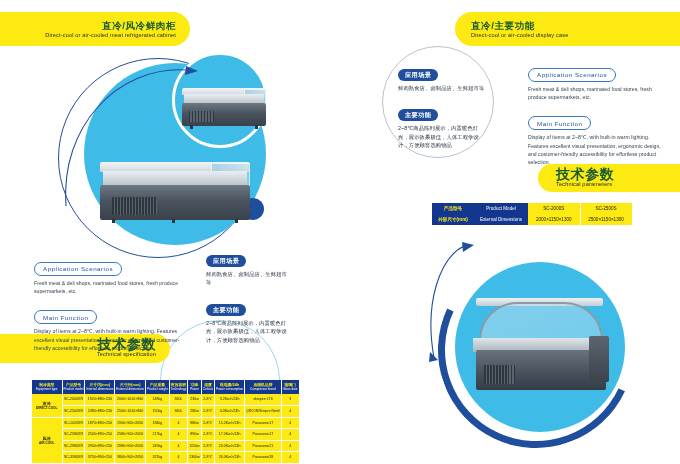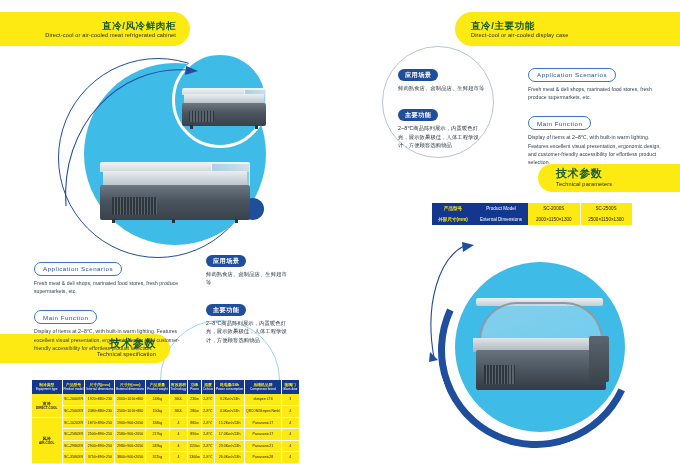--- a/index.html
+++ b/index.html
@@ -59,21 +59,21 @@
     width: 185px; height: 28px;
     border-radius: 14px 0 0 14px;
     align-items: flex-start;
     padding-left: 18px; padding-right: 0;
   }
   #banner-techspec {
     left: -40px; top: 334px;
     width: 210px; height: 29px;
     border-radius: 0 15px 15px 0;
   }
-  #banner-techparams .b-cn, #banner-techspec .b-cn { font-size: 11px; font-family: Liberation Mono, monospace; }
+  #banner-techparams .b-cn, #banner-techspec .b-cn { font-size: 14px; }
 
   
   .circle { position: absolute; border-radius: 50%; }
   #circle-big-left {
     left: 84px; top: 63px;
     width: 182px; height: 182px;
     background: #3fbbe8;
   }
   #circle-small-left {
     left: 172px; top: 52px;

